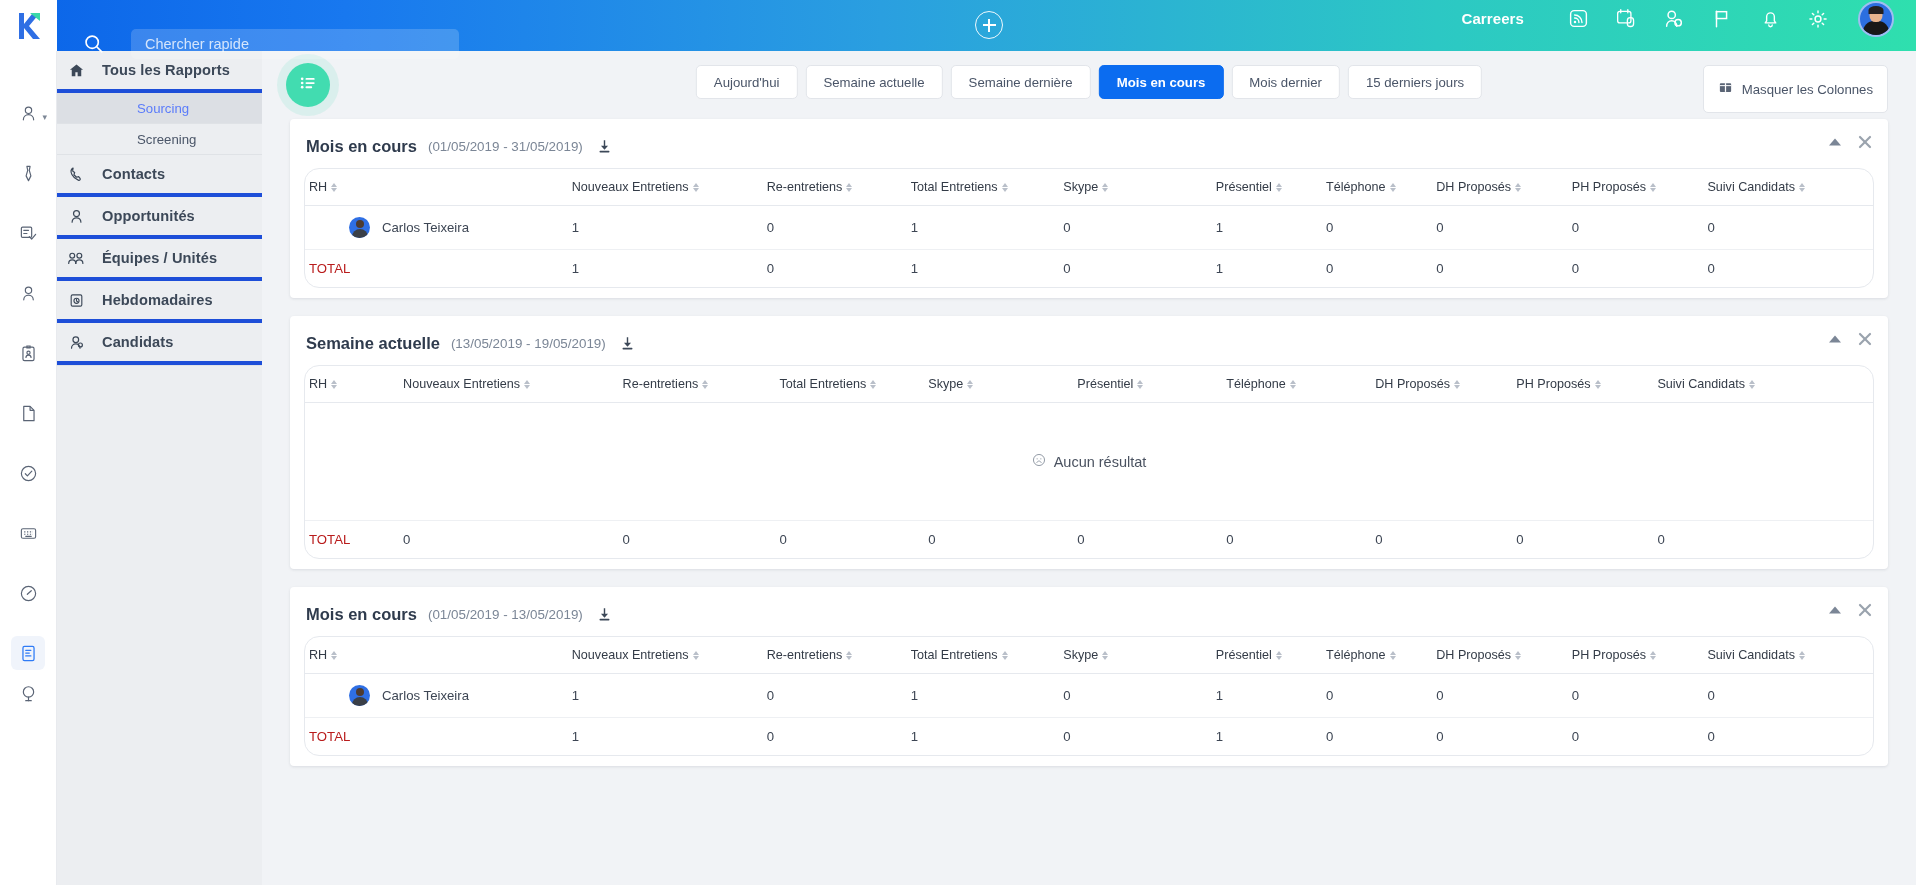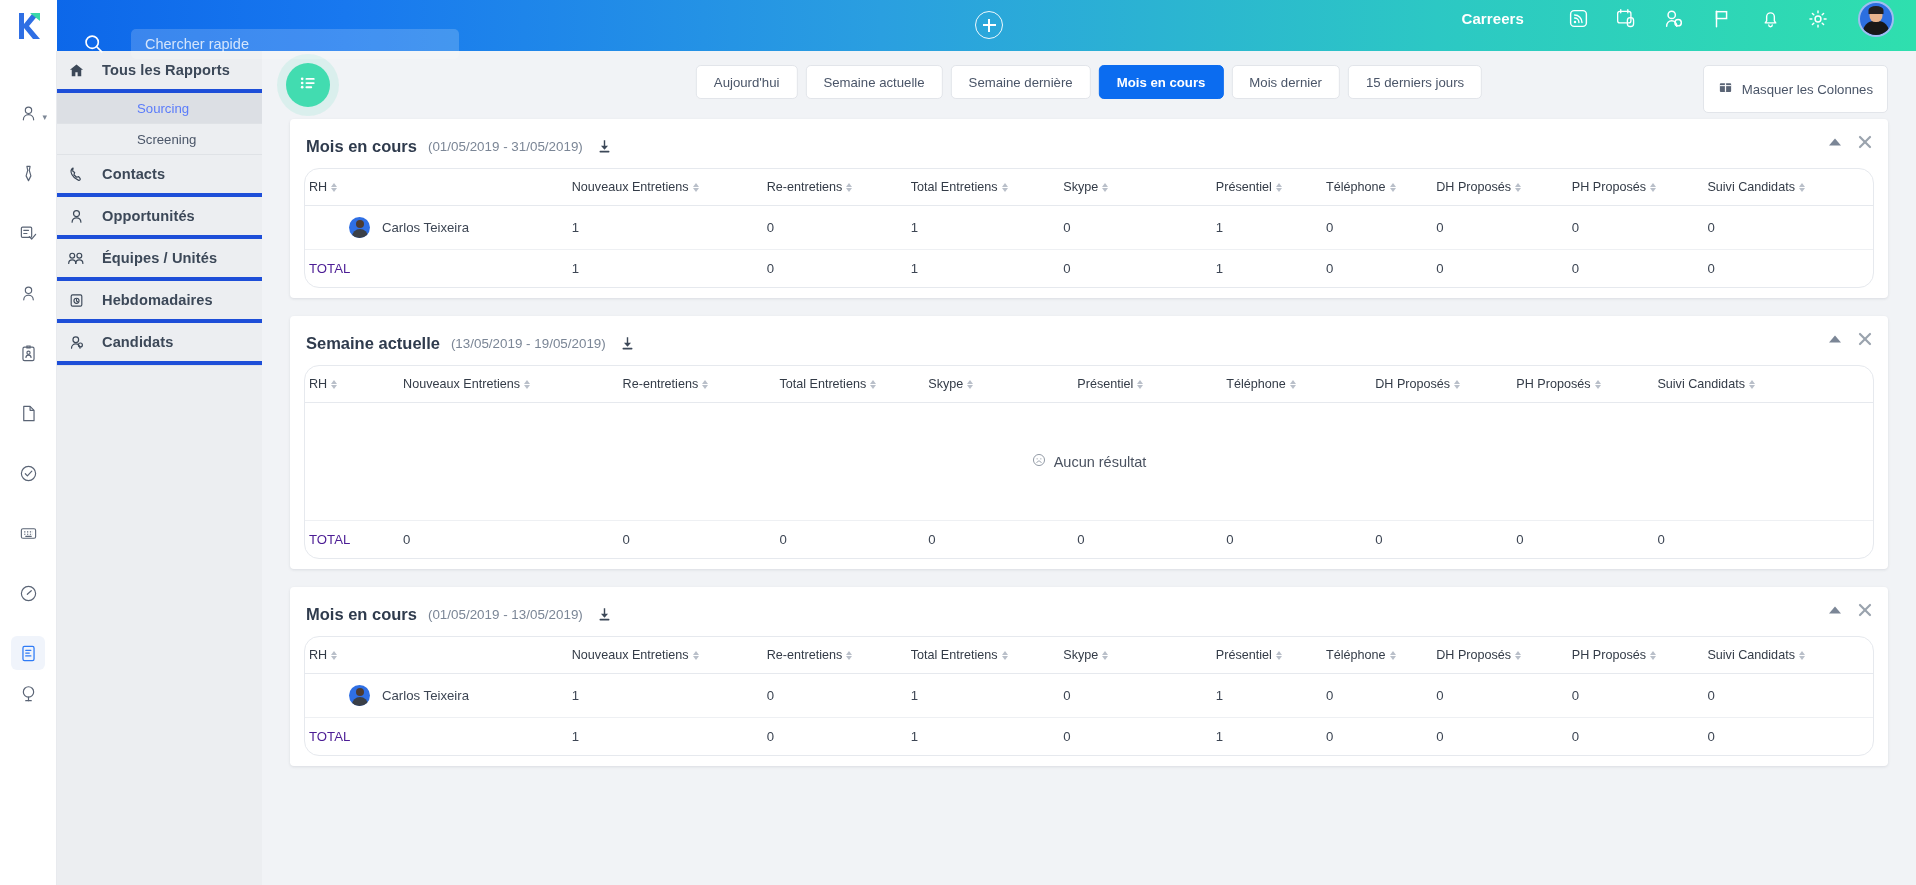--- a/index.html
+++ b/index.html
@@ -222,21 +222,21 @@
     white-space: nowrap;
   }
   tr:last-child td { border-bottom: none; }
   .rh-cell { display: flex; align-items: center; gap: 12px; margin-left: 40px; }
   .mini-av {
     width: 21px; height: 21px; border-radius: 50%;
     background: #2f6fe4; position: relative; overflow: hidden; flex: 0 0 21px;
   }
   .mini-av .h { position: absolute; left: 50%; top: 3px; transform: translateX(-50%); width: 8px; height: 8px; border-radius: 50%; background: #4e3b30; }
   .mini-av .b { position: absolute; left: 50%; bottom: 0; transform: translateX(-50%); width: 16px; height: 9px; border-radius: 8px 8px 0 0; background: #3a3f47; }
-  .total-lbl { font-size: 13.2px; color: #4c1d95; margin-left: 7px; }
+  .total-lbl { font-size: 13.2px; color: #b91c1c; margin-left: 7px; }
   .empty-cell {
     height: 118px; text-align: center; vertical-align: middle;
     border-bottom: 1px solid #eef0f3;
   }
   .empty-inner { display: inline-flex; align-items: center; gap: 8px; font-size: 14.5px; color: #4a5260; }
 </style>
 </head>
 <body>
 
 <div class="topbar">

